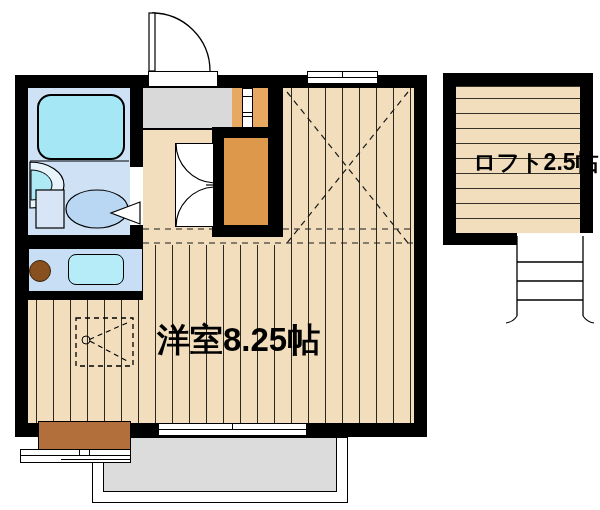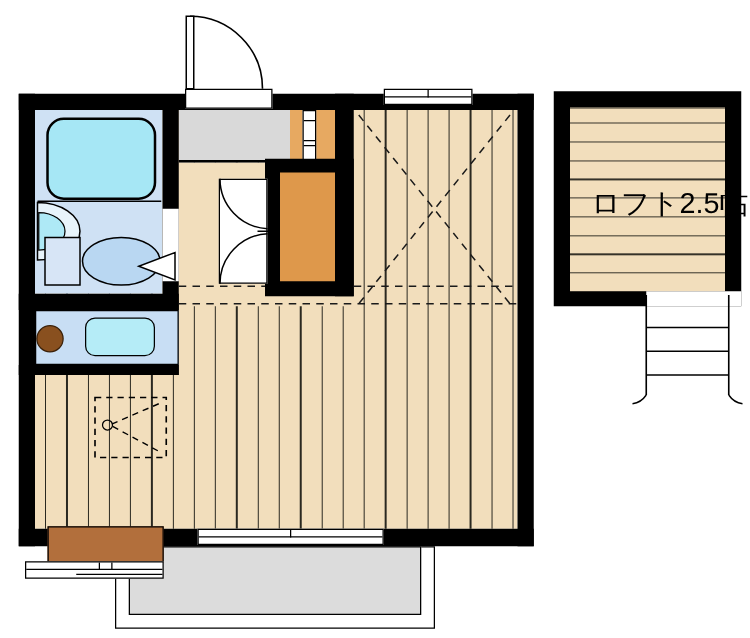--- a/index.html
+++ b/index.html
@@ -6,21 +6,21 @@
   #stage{position:relative;width:600px;height:510px;background:#ffffff;overflow:hidden;
          font-family:"Liberation Sans","DejaVu Sans",sans-serif;}
   .abs{position:absolute;box-sizing:border-box;}
   .wall{background:#000;}
   .wood{background-color:#f2debc;
         background-image:repeating-linear-gradient(to right, rgba(20,20,15,0.9) 0 1px, transparent 1px 17px);
         background-position:8px 0;}
   .loftwood{background-color:#f2debc;
         background-image:repeating-linear-gradient(to bottom, rgba(20,20,15,0.85) 0 1px, transparent 1px 15px);
         background-position:0 12px;}
-  .label{color:#000;font-weight:400;white-space:nowrap;letter-spacing:0px;}
+  .label{color:#000;font-weight:700;white-space:nowrap;letter-spacing:0px;}
   svg{display:block;}
 </style>
 </head>
 <body>
 
 <div id="stage">
 
   <div class="abs wood" style="left:28px;top:88px;width:386px;height:335px;"></div>
 
   <div class="abs" style="left:92px;top:437px;width:256px;height:66px;background:#fff;border:1px solid #000;"></div>
@@ -114,15 +114,16 @@
 
     <line x1="517" y1="236" x2="517" y2="316" stroke="#000" stroke-width="1.3"></line>
     <line x1="583" y1="236" x2="583" y2="316" stroke="#000" stroke-width="1.3"></line>
     <line x1="517" y1="262" x2="583" y2="262" stroke="#000" stroke-width="1.3"></line>
     <line x1="517" y1="281" x2="583" y2="281" stroke="#000" stroke-width="1.3"></line>
     <line x1="517" y1="300" x2="583" y2="300" stroke="#000" stroke-width="1.3"></line>
     <path d="M517,316 q-4,6 -11,7" fill="none" stroke="#000" stroke-width="1.1"></path>
     <path d="M583,316 q4,6 11,7" fill="none" stroke="#000" stroke-width="1.1"></path>
   </svg>
 
+  <div class="abs label" style="left:157px;top:318px;font-size:33px;">洋室8.25帖</div>
   <div class="abs label" style="left:473px;top:147px;font-size:23px;">ロフト2.5帖</div>
 
 </div>
 
 </body></html>

